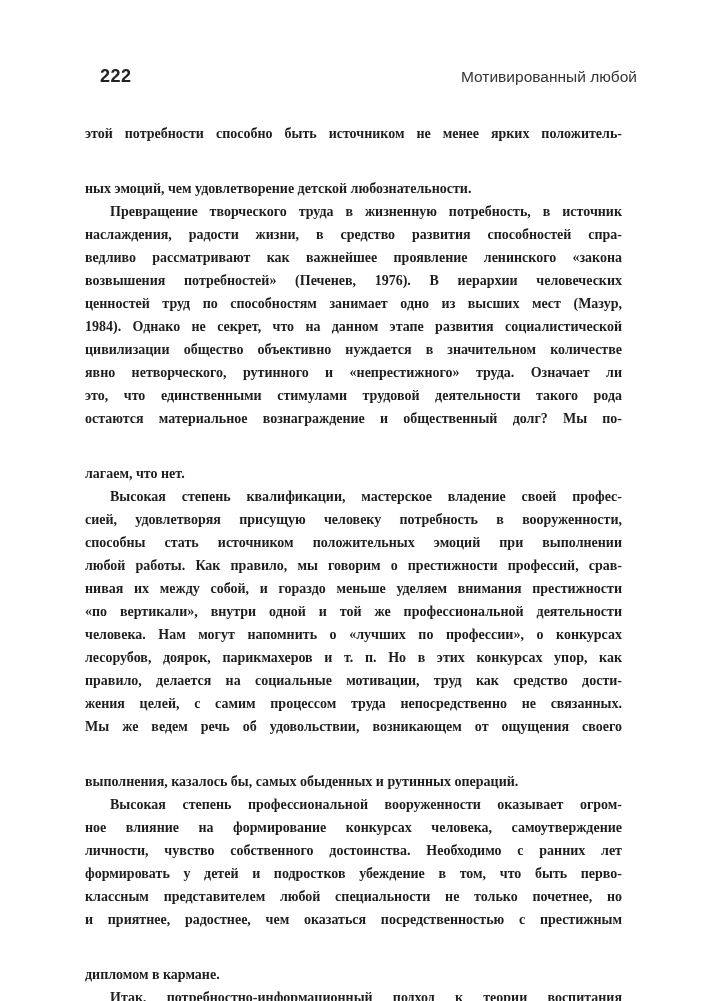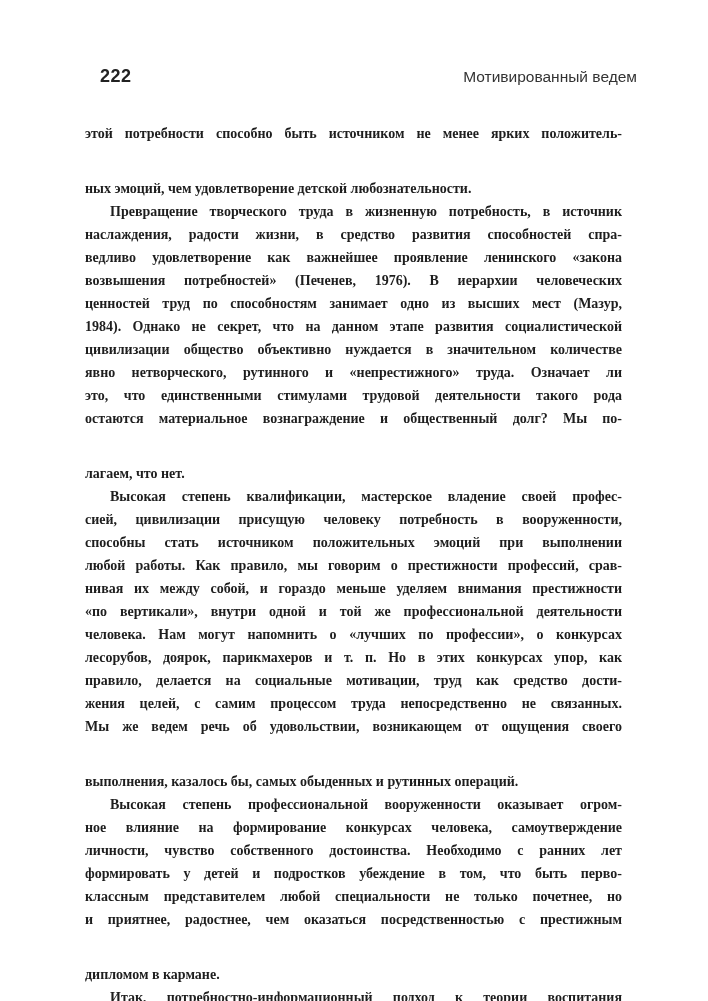--- a/index.html
+++ b/index.html
@@ -63,38 +63,38 @@
   .line.indent{
     text-indent:25px;
   }
 </style>
 </head>
 <body>
 
 <div class="page">
   <div class="header">
     <span class="page-num">222</span>
-    <span class="running-title">Мотивированный ведем</span>
+    <span class="running-title">Мотивированный любой</span>
   </div>
   <div class="body-text" id="body-text">
       <div class="line">этой потребности способно быть источником не менее ярких положитель-</div>
       <div class="line para-end">ных эмоций, чем удовлетворение детской любознательности.</div>
       <div class="line indent">Превращение творческого труда в жизненную потребность, в источник</div>
       <div class="line">наслаждения, радости жизни, в средство развития способностей спра-</div>
-      <div class="line">ведливо удовлетворение как важнейшее проявление ленинского «закона</div>
+      <div class="line">ведливо рассматривают как важнейшее проявление ленинского «закона</div>
       <div class="line">возвышения потребностей» (Печенев, 1976). В иерархии человеческих</div>
       <div class="line">ценностей труд по способностям занимает одно из высших мест (Мазур,</div>
       <div class="line">1984). Однако не секрет, что на данном этапе развития социалистической</div>
       <div class="line">цивилизации общество объективно нуждается в значительном количестве</div>
       <div class="line">явно нетворческого, рутинного и «непрестижного» труда. Означает ли</div>
       <div class="line">это, что единственными стимулами трудовой деятельности такого рода</div>
       <div class="line">остаются материальное вознаграждение и общественный долг? Мы по-</div>
       <div class="line para-end">лагаем, что нет.</div>
       <div class="line indent">Высокая степень квалификации, мастерское владение своей профес-</div>
-      <div class="line">сией, цивилизации присущую человеку потребность в вооруженности,</div>
+      <div class="line">сией, удовлетворяя присущую человеку потребность в вооруженности,</div>
       <div class="line">способны стать источником положительных эмоций при выполнении</div>
       <div class="line">любой работы. Как правило, мы говорим о престижности профессий, срав-</div>
       <div class="line">нивая их между собой, и гораздо меньше уделяем внимания престижности</div>
       <div class="line">«по вертикали», внутри одной и той же профессиональной деятельности</div>
       <div class="line">человека. Нам могут напомнить о «лучших по профессии», о конкурсах</div>
       <div class="line">лесорубов, доярок, парикмахеров и т. п. Но в этих конкурсах упор, как</div>
       <div class="line">правило, делается на социальные мотивации, труд как средство дости-</div>
       <div class="line">жения целей, с самим процессом труда непосредственно не связанных.</div>
       <div class="line">Мы же ведем речь об удовольствии, возникающем от ощущения своего</div>
       <div class="line para-end">выполнения, казалось бы, самых обыденных и рутинных операций.</div>

